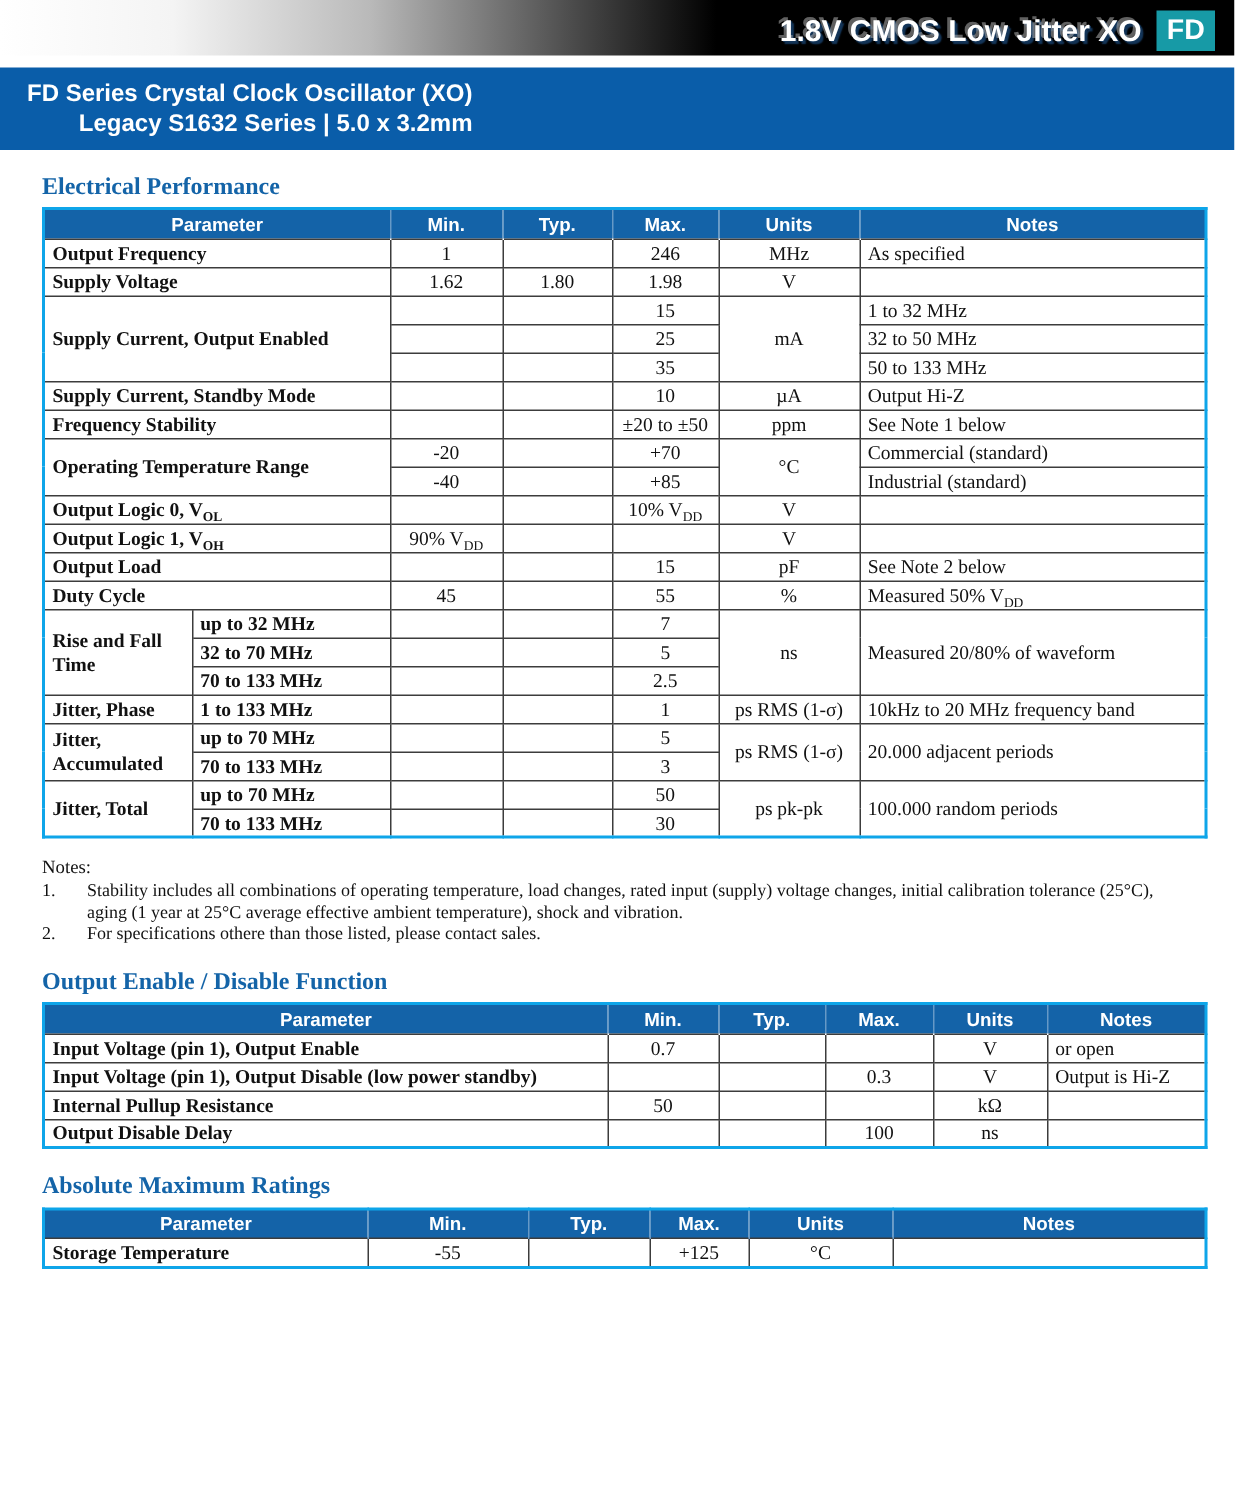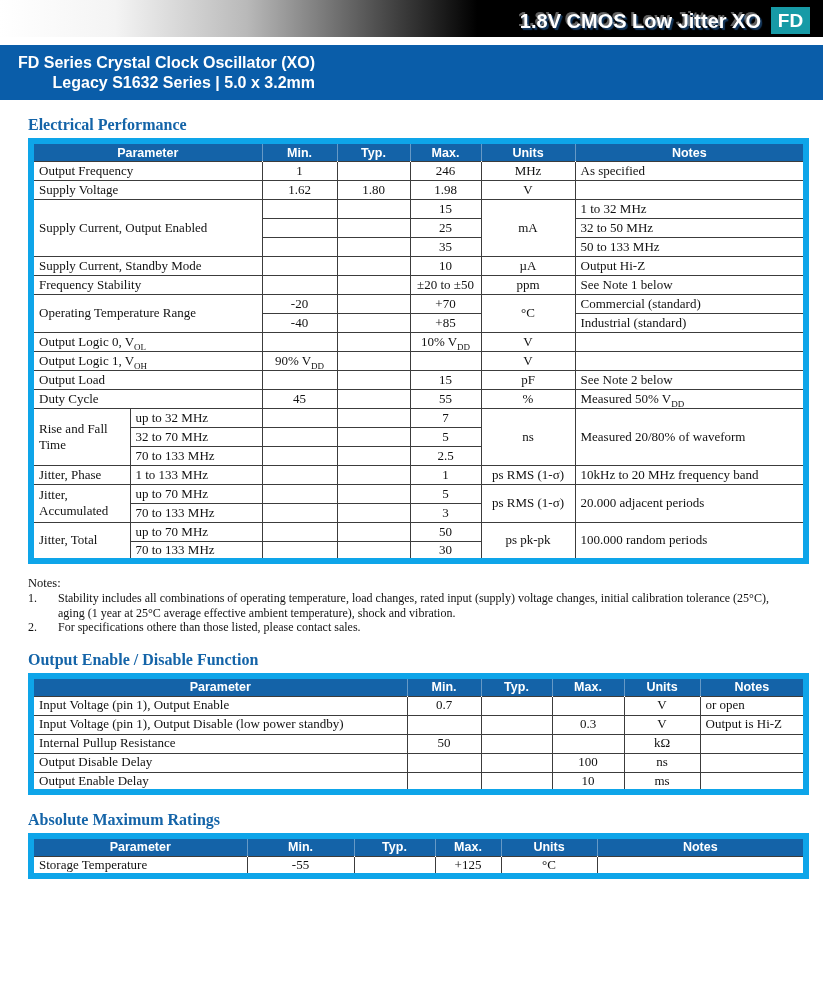--- a/index.html
+++ b/index.html
@@ -42,33 +42,33 @@
     font-weight:bold; font-size:16px; line-height:20px;
   }
   
   .content { padding-left:28px; width:803px; }
   h2.section {
     color:#1464a8; font-family:"Liberation Serif", serif;
     font-size:16px; font-weight:bold; margin:16px 0 4px 0; line-height:1.15;
   }
   table.spec {
     border-collapse:collapse; width:775px; table-layout:fixed;
-    border:6px solid #0ea5e9; font-size:13px;
+    border:2px solid #0ea5e9; font-size:13px;
   }
   table.spec td {
     border:1px solid #3c3c3c; height:19px; padding:0 5px;
     color:#111; overflow:hidden; line-height:1.25;
   }
   table.spec th {
     background:#1463a8; color:#fff; font-family:"Liberation Sans", sans-serif;
     font-size:12.5px; font-weight:bold; height:20px; text-align:center;
     border:0; border-left:1px solid rgba(255,255,255,.35);
   }
   table.spec th:first-child { border-left:0; }
-  td.param { text-align:left; padding-left:7px; }
+  td.param { text-align:left; padding-left:7px;font-weight:bold; }
   td.c { text-align:center; }
   td.note { text-align:left; padding-left:8px; }
   sub { font-size:9px; line-height:0; }
   
   .notes { margin-top:12px; font-size:12px; width:760px; }
   .notes-title { font-weight:normal; font-size:12.5px; margin-bottom:0; }
   .note-item { display:flex; line-height:14.5px; }
   .note-item .num { width:30px; flex:none; }
   .note-item .txt { width:712px; }
   .mt-oe { margin-top:58px; }
@@ -336,28 +336,20 @@
           <td class="note"></td>
         </tr>
         <tr>
           <td class="param">Output Disable Delay</td>
           <td class="c"></td>
           <td class="c"></td>
           <td class="c">100</td>
           <td class="c">ns</td>
           <td class="note"></td>
         </tr>
-        <tr>
-          <td class="param">Output Enable Delay</td>
-          <td class="c"></td>
-          <td class="c"></td>
-          <td class="c">10</td>
-          <td class="c">ms</td>
-          <td class="note"></td>
-        </tr>
       </tbody>
     </table>
 
     <h2 class="section mt-amr">Absolute Maximum Ratings</h2>
 
     <table class="spec">
       <colgroup>
         <col style="width:216px">
           <col style="width:107px">
           <col style="width:81px">

